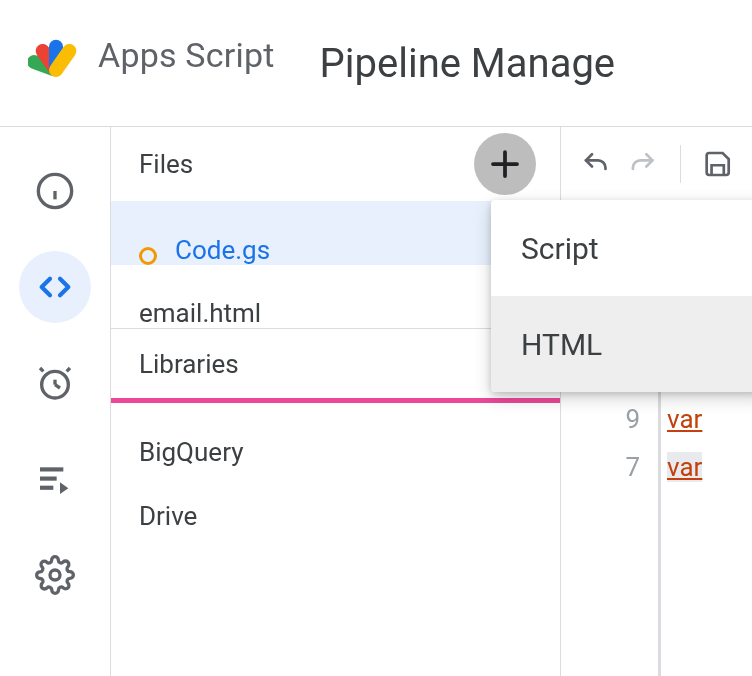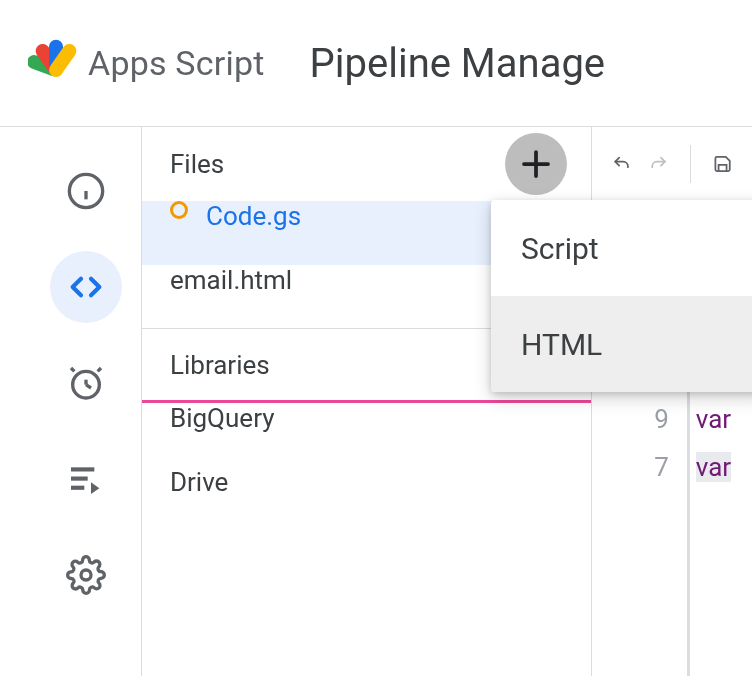--- a/index.html
+++ b/index.html
@@ -19,22 +19,21 @@
     
     .header {
       height: 127px;
       display: flex;
       align-items: center;
       padding: 0 28px;
       border-bottom: 1px solid #dadce0;
     }
     .logo-wrap {
       display: flex;
-      align-items: center;
-      gap: 4px;
+      gap: 14px;
     }
     .logo-svg {
       width: 56px;
       height: 56px;
     }
     .logo-text {
       font-size: 34px;
       color: #5f6368;
       letter-spacing: 0.2px;
     }
@@ -42,21 +41,20 @@
       font-size: 40px;
       color: #3c4043;
       margin-left: 45px;
       white-space: nowrap;
     }
     
     
     .main {
       display: flex;
       height: calc(100% - 127px);
-      margin-left: 31px;
     }
     
     
     .nav-rail {
       width: 111px;
       display: flex;
       flex-direction: column;
       align-items: center;
       padding-top: 28px;
       gap: 24px;
@@ -88,21 +86,21 @@
       position: relative;
       display: flex;
       flex-direction: column;
     }
     .section-header {
       height: 74px;
       display: flex;
       align-items: center;
       justify-content: space-between;
       padding: 0 24px 0 28px;
-      border-bottom: 3px solid #ec4899;
+      border-bottom: 5px solid #ec4899;
       font-size: 26px;
       color: #3c4043;
       font-weight: 400;
     }
     .section-header.files-header {
       border-bottom: none;
     }
     .add-btn {
       width: 62px;
       height: 62px;
@@ -121,21 +119,21 @@
     .plus-icon {
       width: 36px;
       height: 36px;
       color: #5f6368;
       cursor: pointer;
     }
     
     .file-item {
       height: 64px;
       display: flex;
-      align-items: flex-start;
+      align-items: flex-end;
       padding-left: 28px;
       font-size: 26px;
       color: #3c4043;
       cursor: pointer;
       gap: 18px;
     }
     .file-item.selected {
       background: #e8f0fe;
       color: #1a73e8;
     }
@@ -213,21 +211,21 @@
     .code-lines {
       flex: 1;
       padding-left: 6px;
       padding-top: 2px;
       white-space: nowrap;
     }
     .code-lines div {
       height: 48px;
     }
     .tok-comment { color: #0f9d58; }
-    .tok-keyword { color: #701a75; }
+    .tok-keyword { color: #c2410c; text-decoration: underline; }
     .tok-highlight { background: #e8eaed; }
     
     
     .dropdown {
       position: absolute;
       top: 200px;
       left: 491px;
       width: 280px;
       background: #fff;
       box-shadow: 0 2px 6px rgba(0,0,0,0.15), 0 6px 18px rgba(0,0,0,0.18);

